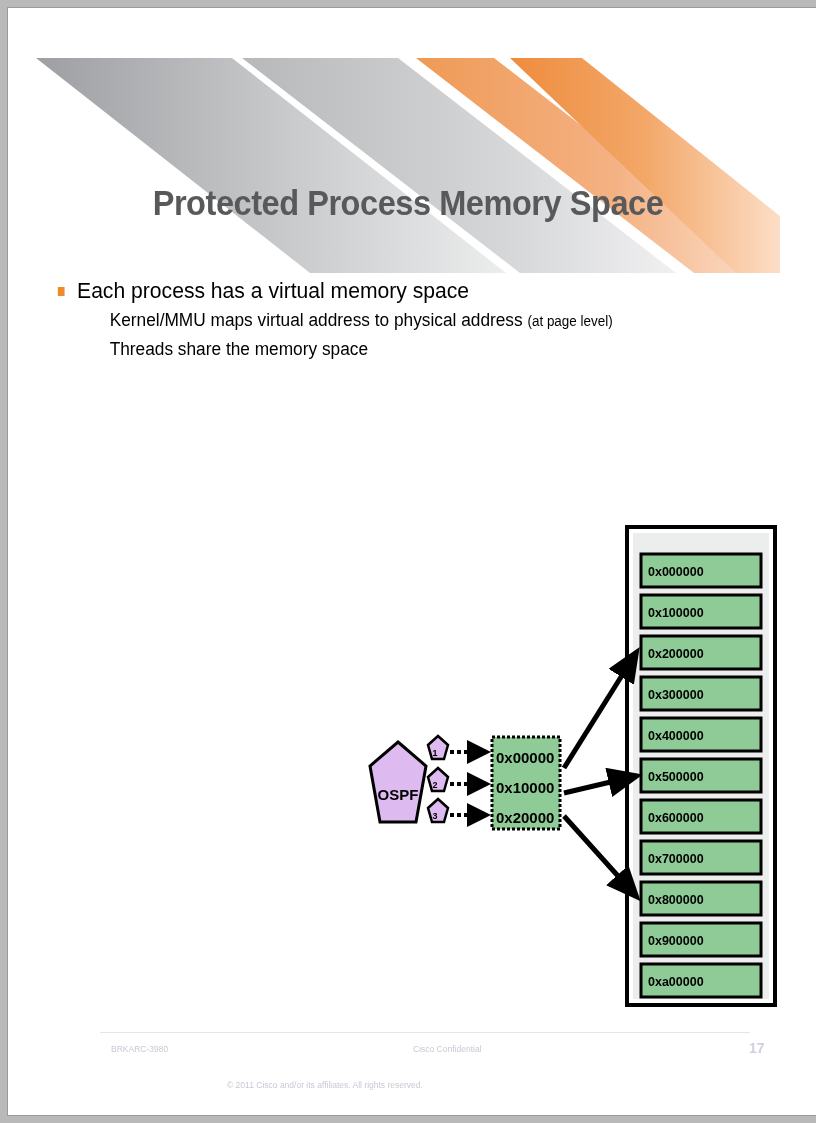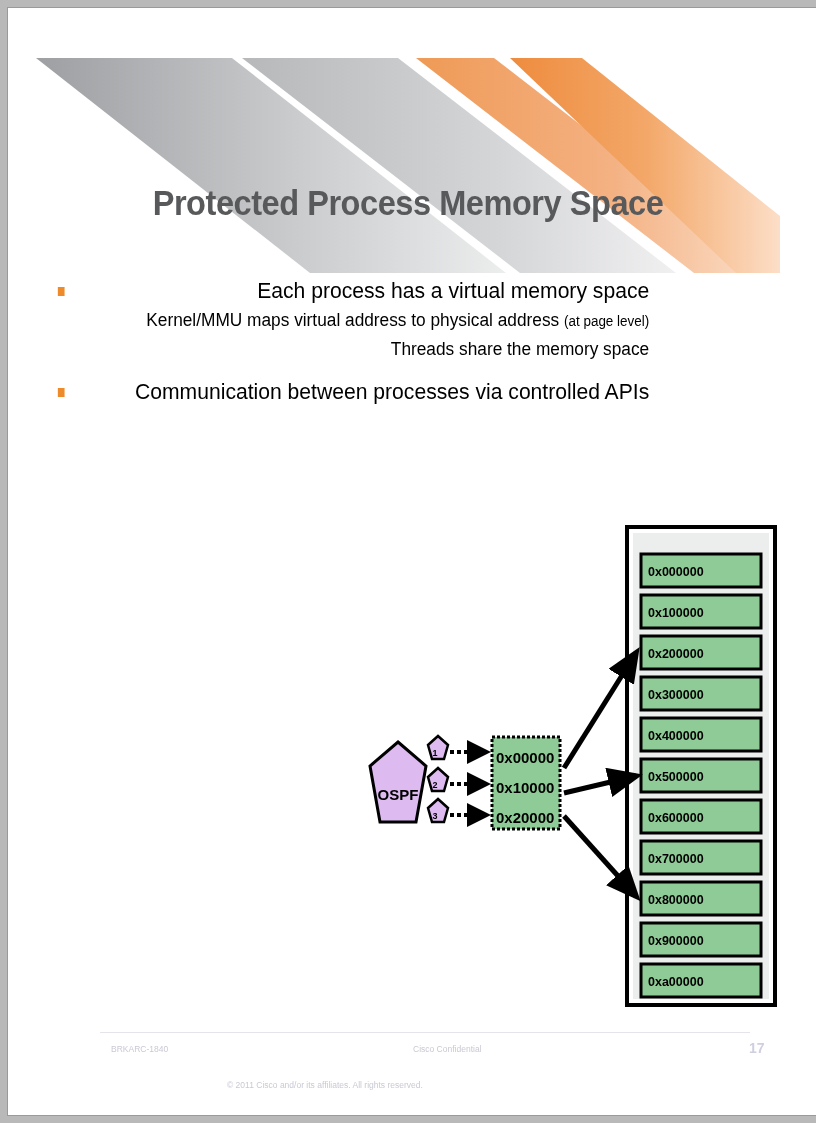--- a/index.html
+++ b/index.html
@@ -30,21 +30,21 @@
     position:absolute;left:0;top:175px;width:800px;
     text-align:center;
     font-size:35px;font-weight:bold;
     color:#58595b;
     letter-spacing:-0.5px;
     transform:scaleX(0.93);
     white-space:nowrap;
   }
   
   #content{
-    position:absolute;left:46px;top:268px;width:620px;text-align:right;
+    position:absolute;left:46px;top:268px;width:620px;
   }
   .blk{margin-bottom:14px;}
   .lvl1{
     position:relative;
     padding-left:24px;
     font-size:22px;
     color:#000;
     line-height:30px;
     white-space:nowrap;
     transform:scaleX(0.96);
@@ -150,26 +150,20 @@
       <div class="lvl2">
         <span>Kernel/MMU maps virtual address to physical address</span>
         <span class="small">(at page level)</span>
       </div>
       <div class="lvl2">
         <span>Threads share the memory space</span>
       </div>
     </div>
 
 
-    <div class="blk" style="margin-bottom:18px;">
-      <div class="lvl1">
-        <span class="bsq"></span>
-        <span>Communication between processes via controlled APIs</span>
-      </div>
-    </div>
 
 
   </div>
 
   <div id="diagram">
     <svg width="800" height="1107" viewBox="0 0 800 1107" xmlns="http://www.w3.org/2000/svg">
       <defs>
         <marker id="ah" markerWidth="7" markerHeight="7" refX="5.6" refY="3" orient="auto">
           <polygon points="0,0 7,3 0,6" fill="#000"></polygon>
         </marker>
@@ -266,18 +260,18 @@
 
       <g>
         <polygon points="390,734 418,758 408,814 372,814 362,758" fill="#DDBBF0" stroke="#000" stroke-width="3"></polygon>
         <text class="ospflabel" x="390" y="792" text-anchor="middle">OSPF</text>
       </g>
 
     </svg>
   </div>
 
   <div id="footrule"></div>
-  <div class="foot" id="foot-code">BRKARC-1840</div>
+  <div class="foot" id="foot-code">BRKARC-3980</div>
   <div class="foot" id="foot-copy">© 2011 Cisco and/or its affiliates. All rights reserved.</div>
   <div class="foot" id="foot-conf">Cisco Confidential</div>
   <div class="foot" id="foot-page">17</div>
 
 </div>
 
 </body></html>

